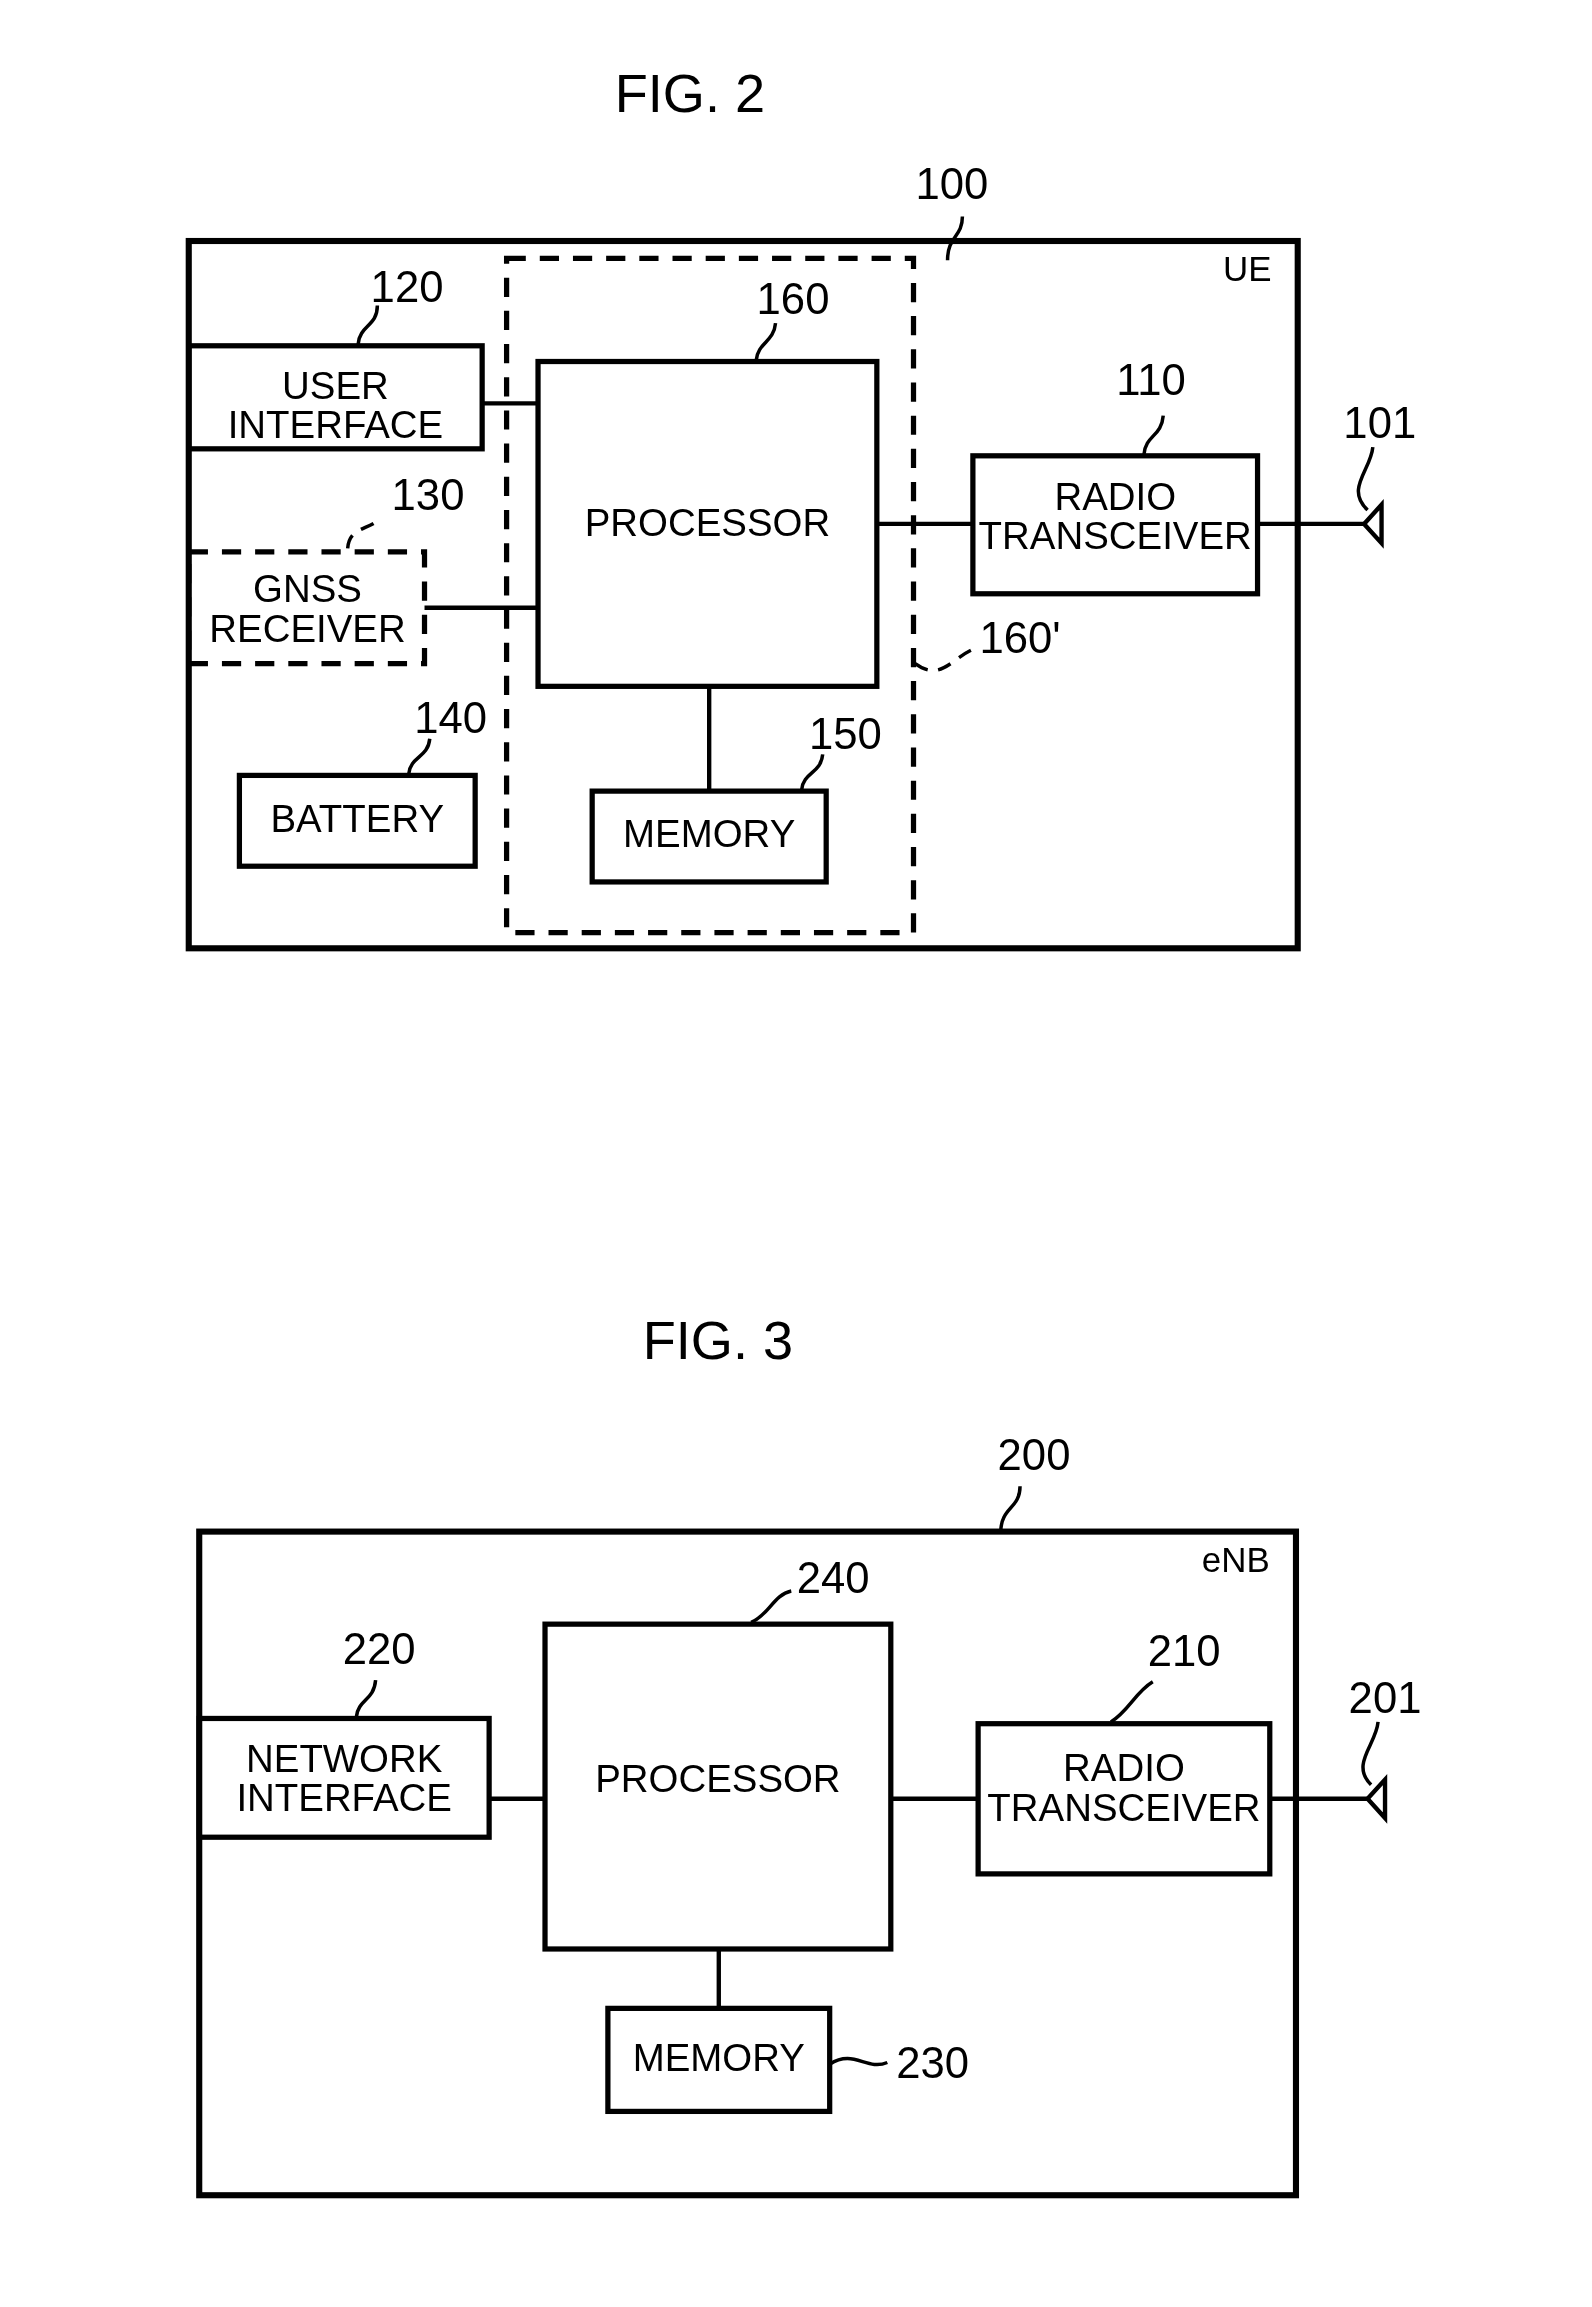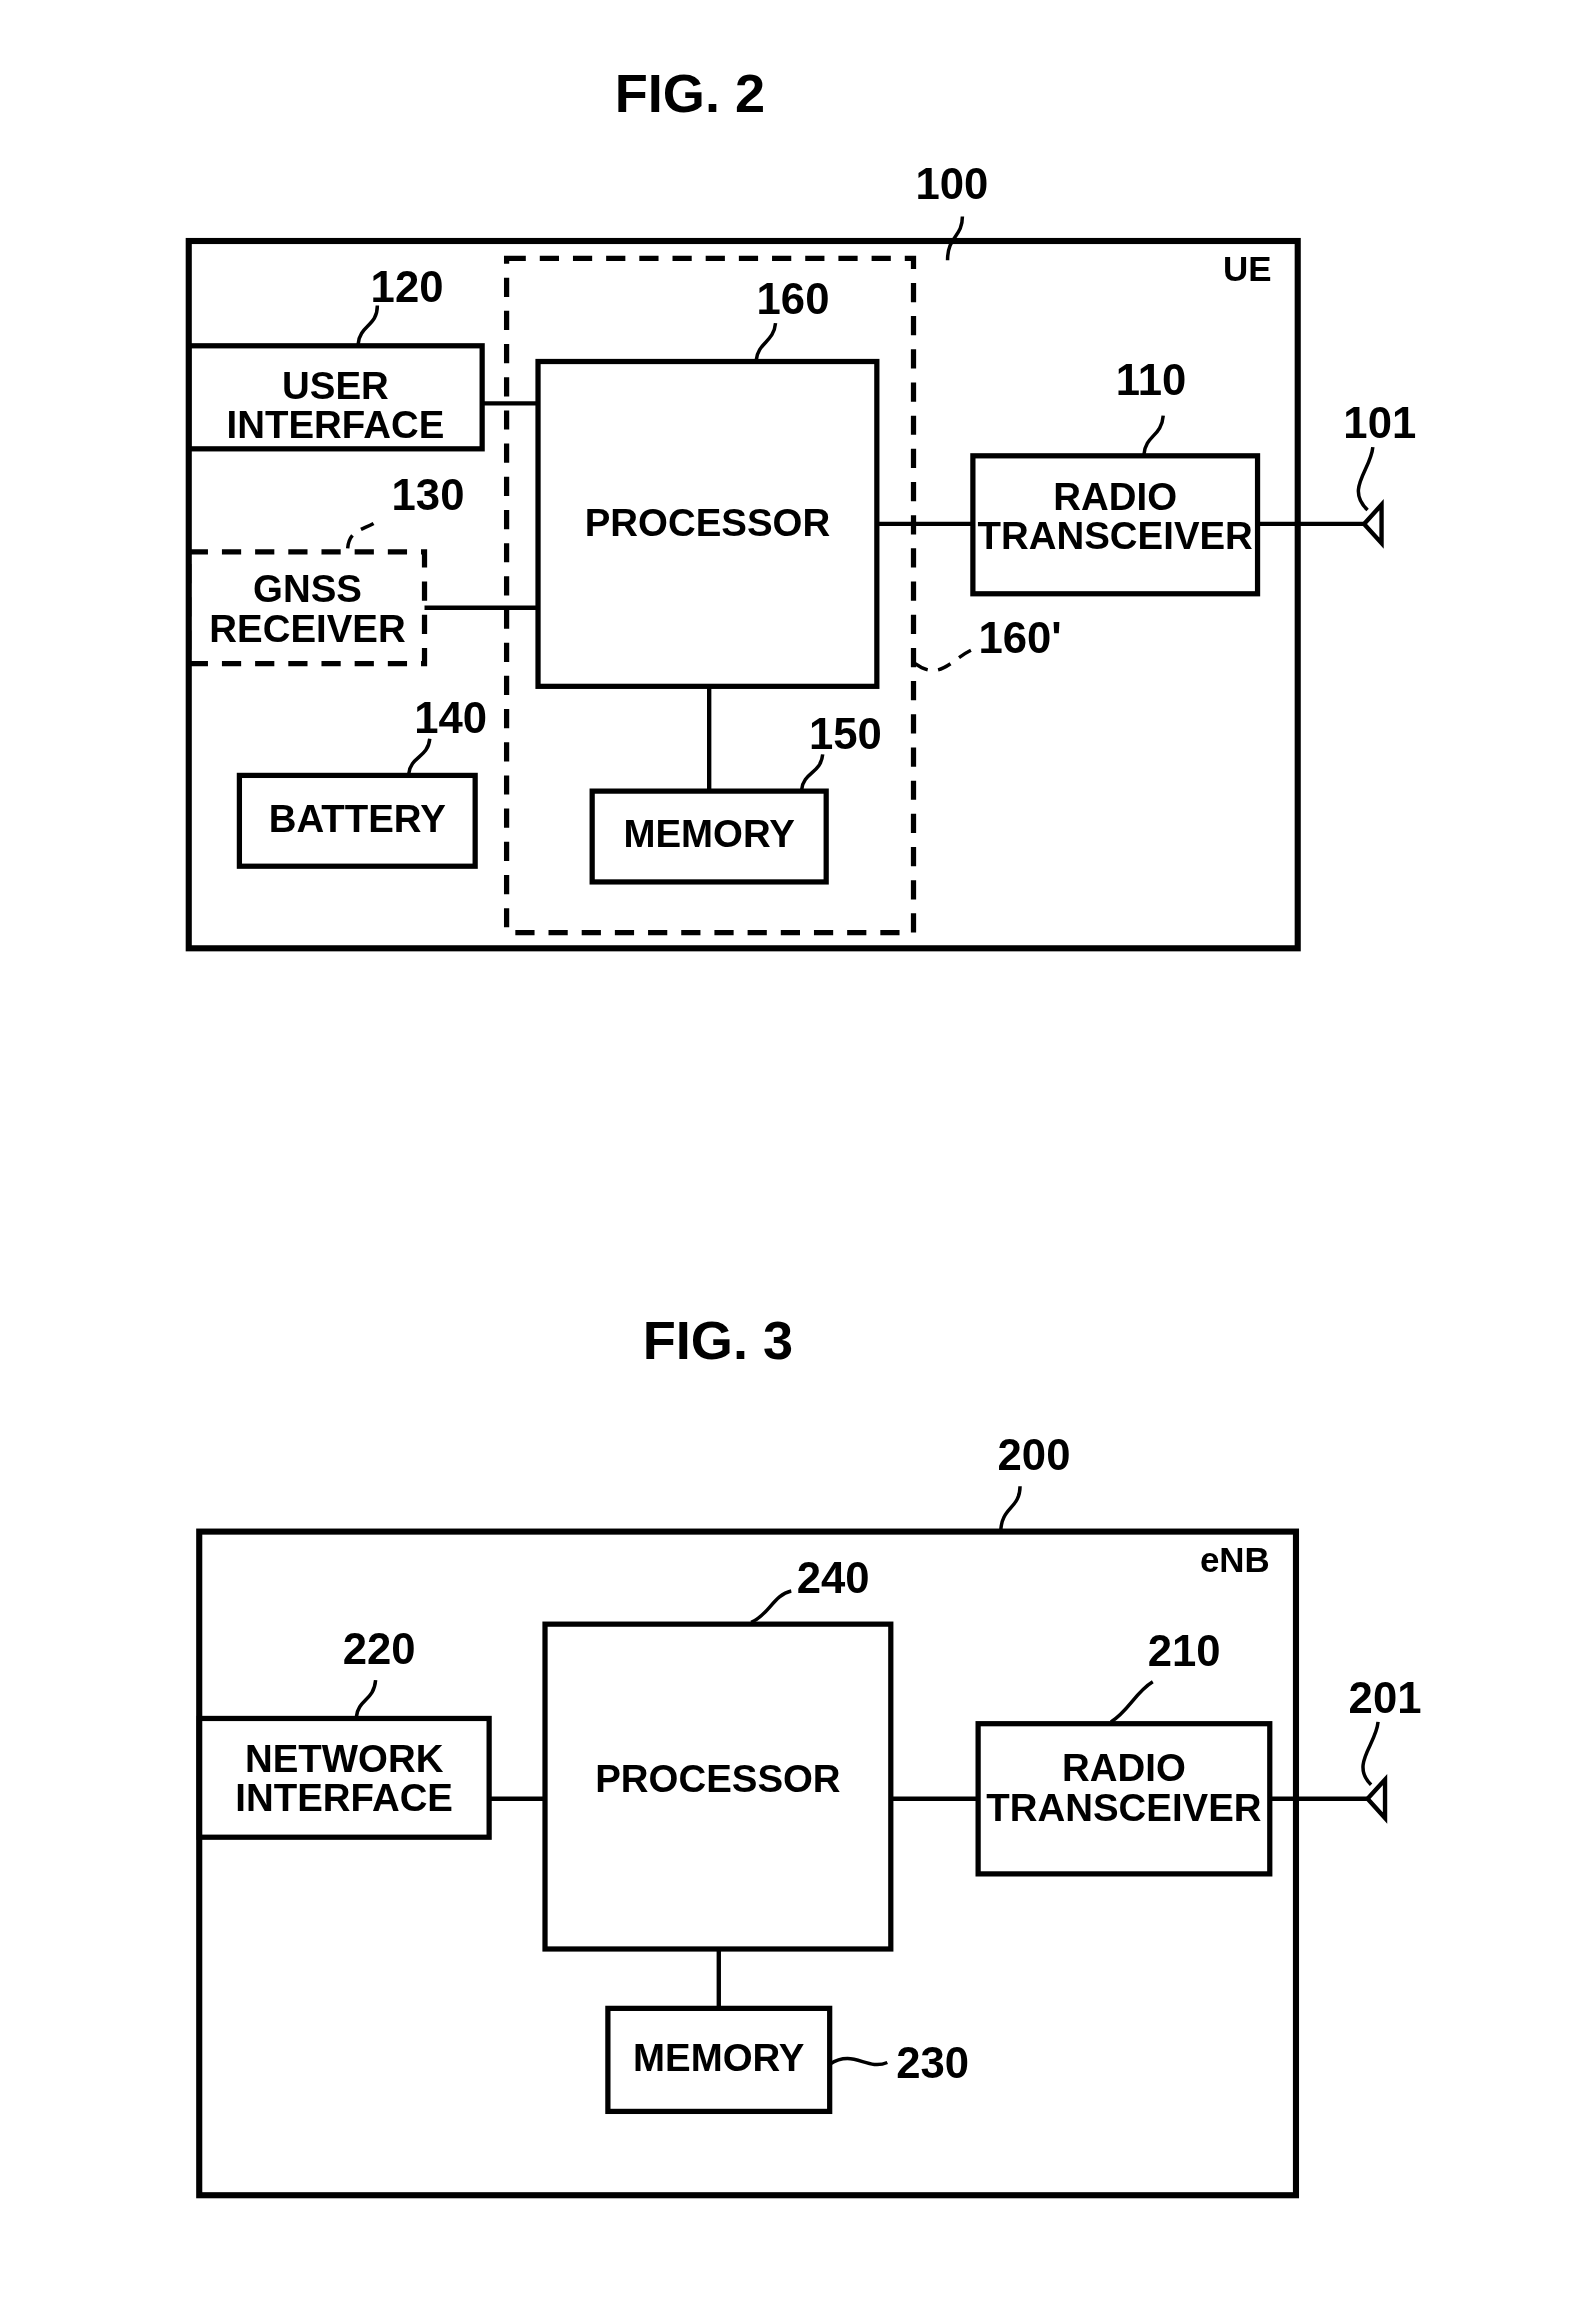--- a/index.html
+++ b/index.html
@@ -14,21 +14,20 @@
     color: #000000;
     position: relative;
     overflow: hidden;
   }
   #sheet {
     position: absolute;
     left: 0;
     top: 0;
     width: 1593px;
     height: 2127px;
-    font-weight: bold;
   }
   svg { display: block; }
   .solid-box {
     fill: none;
     stroke: #000000;
     stroke-width: 6;
   }
   .outer-box {
     fill: none;
     stroke: #000000;

